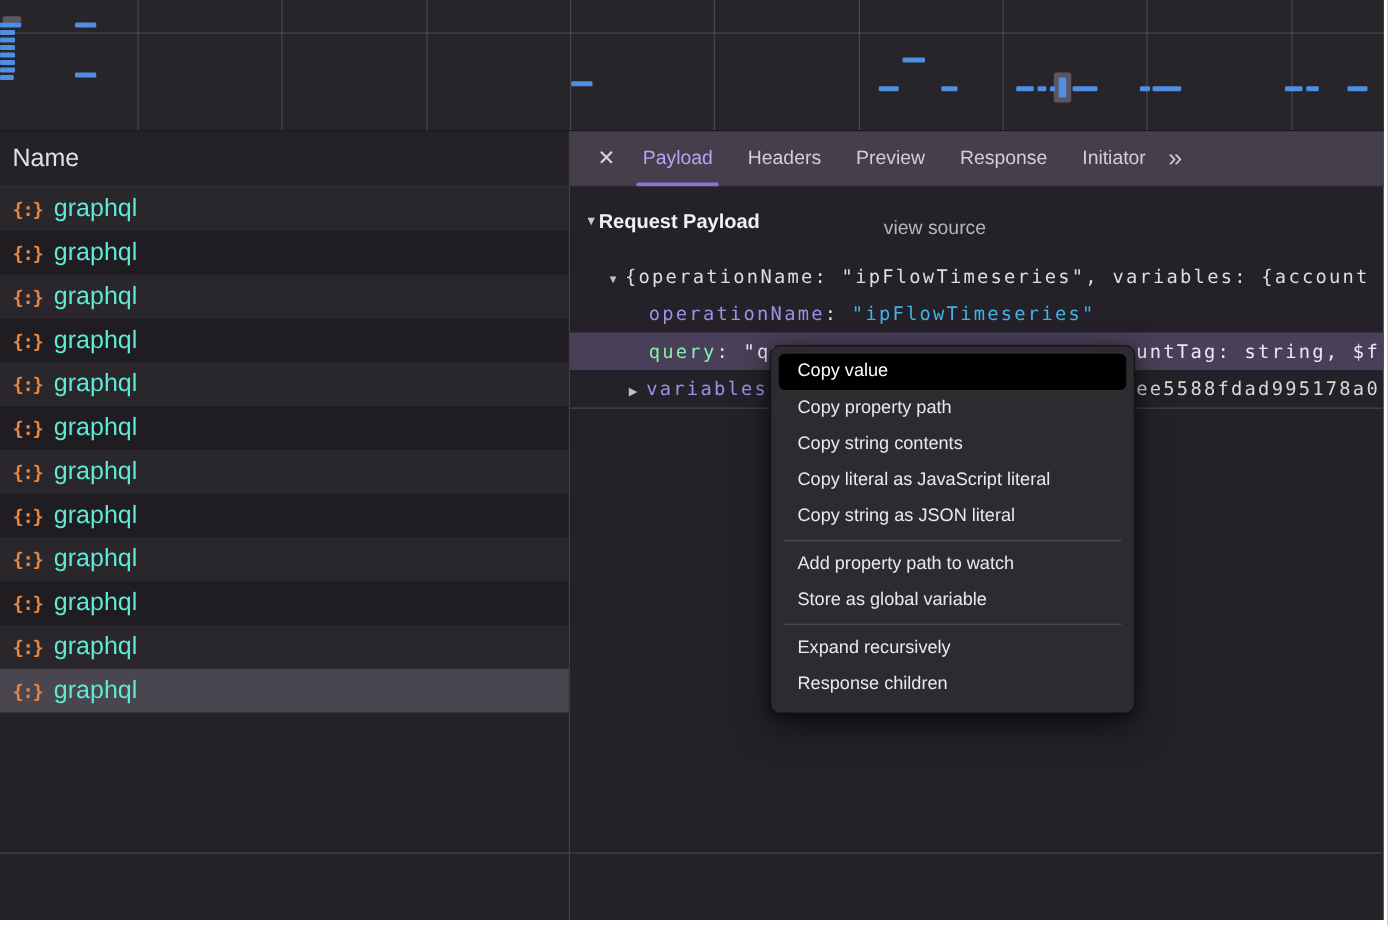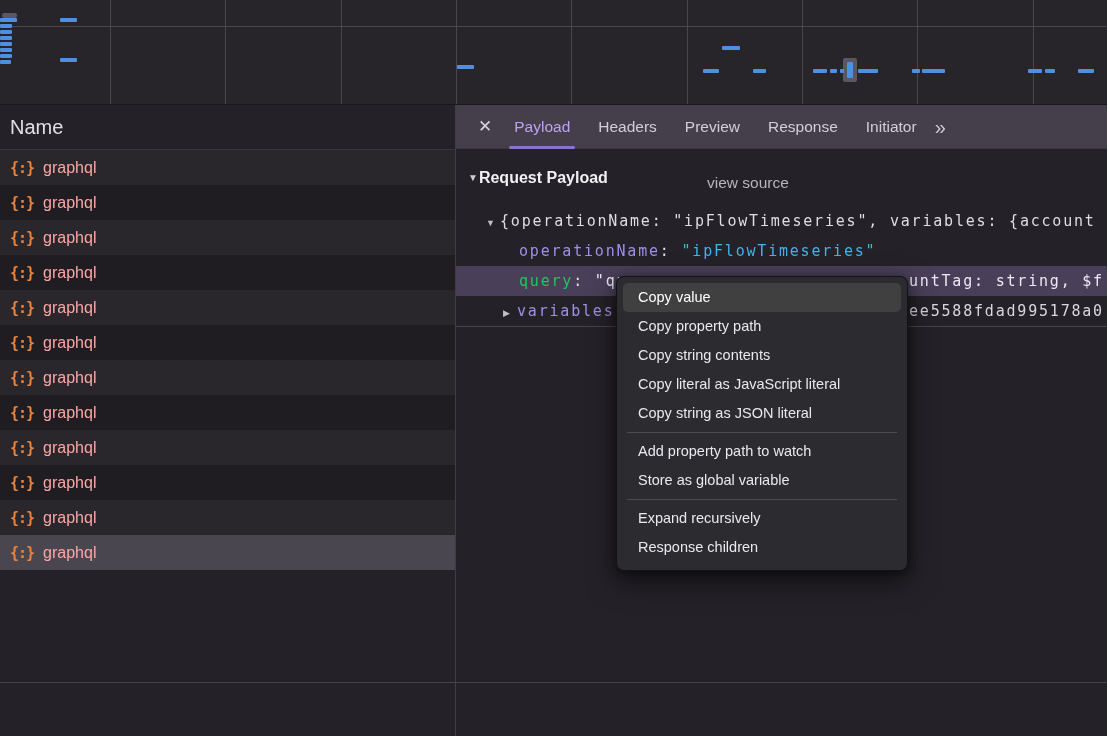--- a/index.html
+++ b/index.html
@@ -33,53 +33,53 @@
        height:3px;border-radius:2px;background:#8a73cf;}
   .overflow-btn{margin-left:4px;color:#cfc8da;font-size:20px;line-height:44px;cursor:pointer;}
 
   
   .req-list{position:absolute;left:0;top:150px;width:455px;}
   .req-row{height:35px;display:flex;align-items:center;background:#29262c;cursor:pointer;}
   .req-row:nth-child(even){background:#1f1d22;}
   .req-row.selected{background:#4a4650;}
   .req-icon{color:#e8853f;font-weight:bold;font-size:15px;margin:0 9px 0 10px;
             letter-spacing:-1px;font-family:"DejaVu Sans Mono",monospace;}
-  .req-label{color:#fca5a5;font-size:16px;}
+  .req-label{color:#5eead4;font-size:20px;}
 
   .vsplit{position:absolute;left:455px;top:105px;width:1px;height:631px;background:#3f3c45;}
   .footer-line{position:absolute;left:0;top:682px;width:1107px;height:1px;background:#45424b;}
 
   
   .payload-title{position:absolute;left:468px;top:165px;height:26px;line-height:26px;
                  font-size:16px;color:#f2f0f4;font-weight:bold;white-space:pre;cursor:pointer;}
   .payload-title .tw{font-size:10px;color:#cccad0;vertical-align:2px;margin-right:1px;}
   .view-source{position:absolute;left:707px;top:170px;height:26px;line-height:26px;
                font-size:15.5px;color:#b7b4bc;cursor:pointer;}
 
   .trow{position:absolute;left:456px;width:651px;height:30px;line-height:30px;
         font-family:"DejaVu Sans Mono",monospace;font-size:15px;letter-spacing:1.8px;
         color:#dfdde2;white-space:pre;overflow:hidden;box-sizing:border-box;cursor:default;}
   .trow .tw{display:inline-block;font-size:9px;color:#c2c0c6;letter-spacing:0;
             width:14px;font-family:"Liberation Sans",sans-serif;}
   .k{color:#a08fe6;}
   .v{color:#42b3e3;}
   .sel-row{background:#493f58;}
-  .sel-row .k{color:#22c55e;}
+  .sel-row .k{color:#86efac;}
   .sel-row .v,.sel-v{color:#ece8f4;}
   .seg-right{position:absolute;left:453px;top:0;}
   .plain{color:#d9d7dc;}
   .tree-bottom{position:absolute;left:456px;top:326px;width:651px;height:1px;background:#47444c;}
 
   
   .ctx-menu{position:absolute;left:616px;top:276px;width:292px;box-sizing:border-box;
             background:#2c2b30;border:1px solid rgba(0,0,0,.55);border-radius:8px;
             padding:6px 0 8px 0;box-shadow:0 10px 28px rgba(0,0,0,.55),0 2px 8px rgba(0,0,0,.4);}
   .menu-item{height:29px;line-height:29px;margin:0 6px;padding:0 15px;border-radius:5px;
              font-size:14.5px;color:#eae8ee;white-space:nowrap;cursor:pointer;}
-  .menu-item.hl{background:#404040;color:#ffffff;}
+  .menu-item.hl{background:#000000;color:#ffffff;}
   .menu-sep{height:1px;background:#4c4b51;margin:4px 10px;}
 </style>
 </head>
 <body>
 
 <div id="devtools">
 
   <div class="overview">
       <div class="gridline" style="left: 110px;"></div>
       <div class="gridline" style="left: 225px;"></div>

